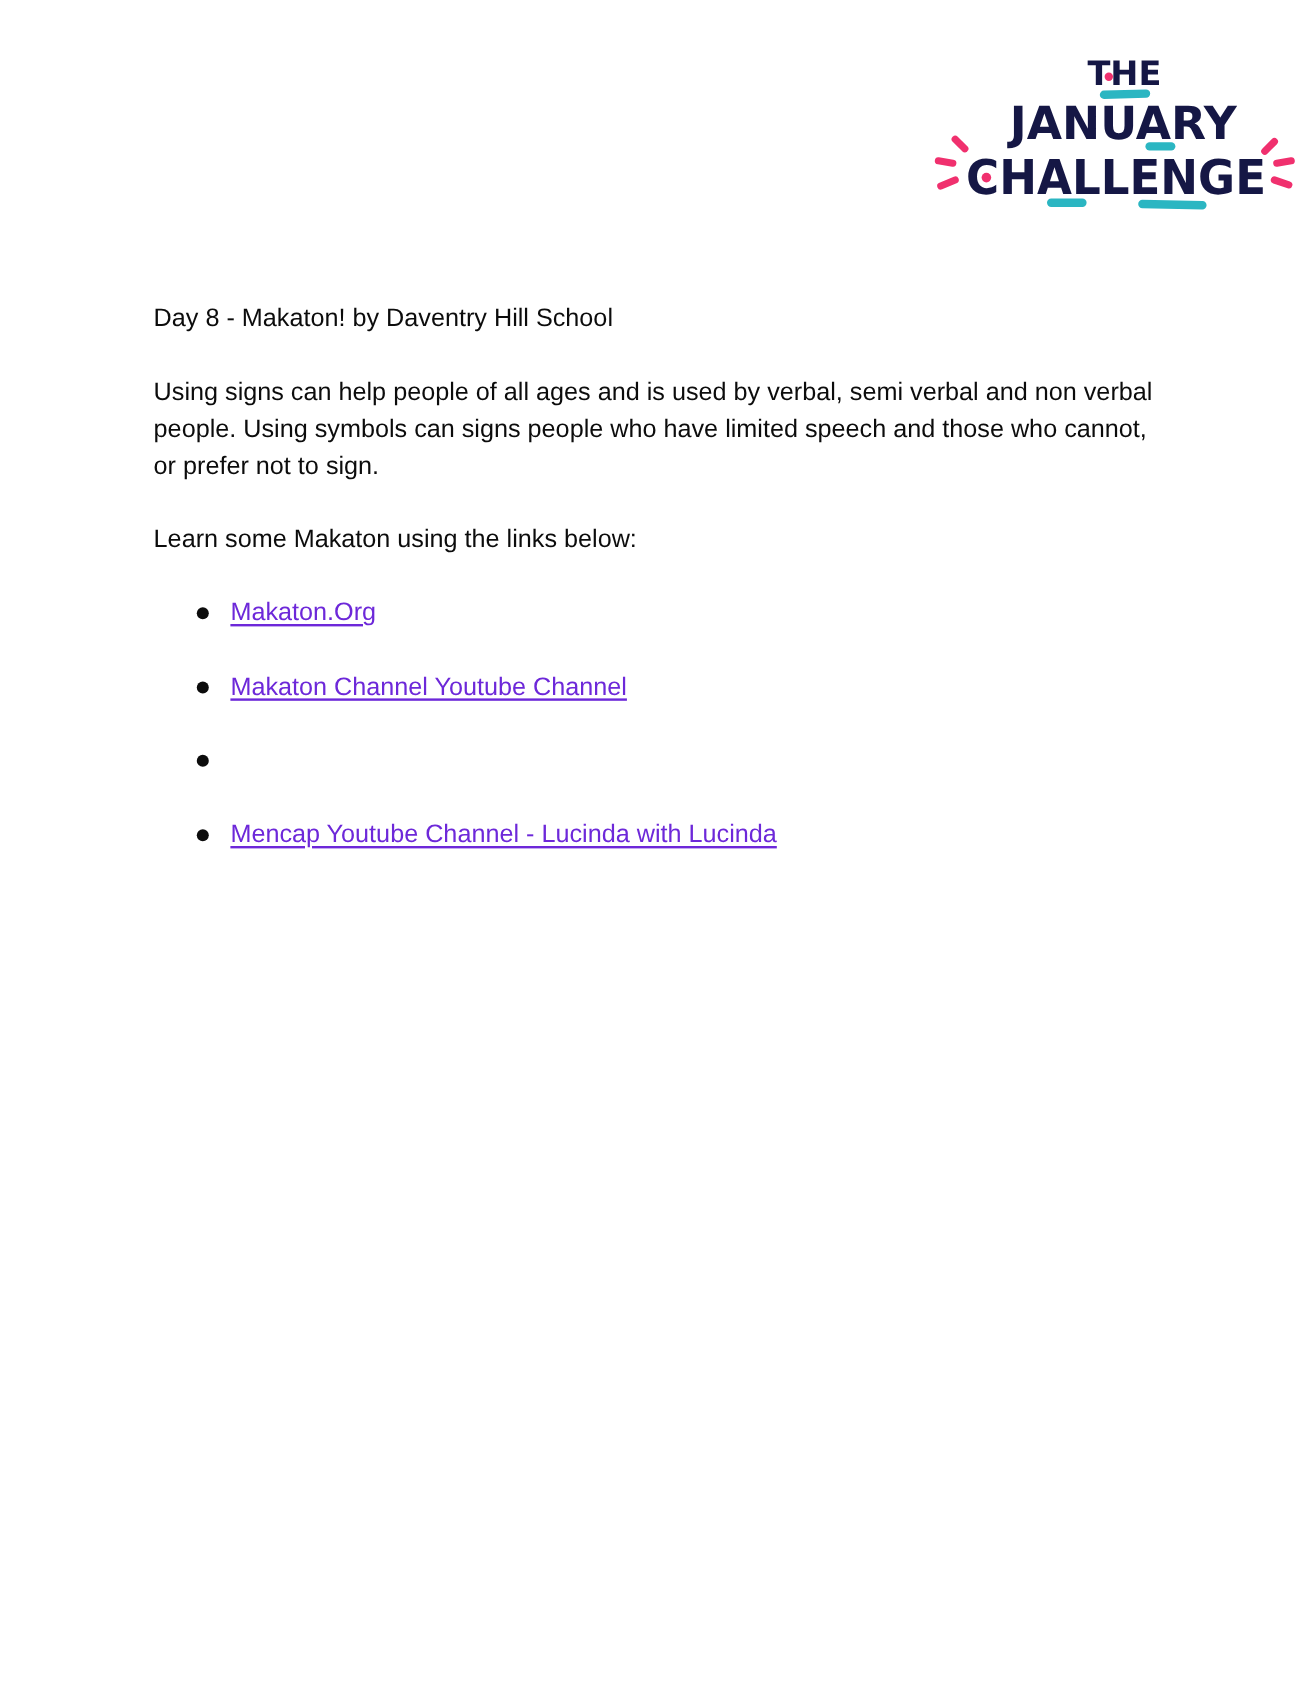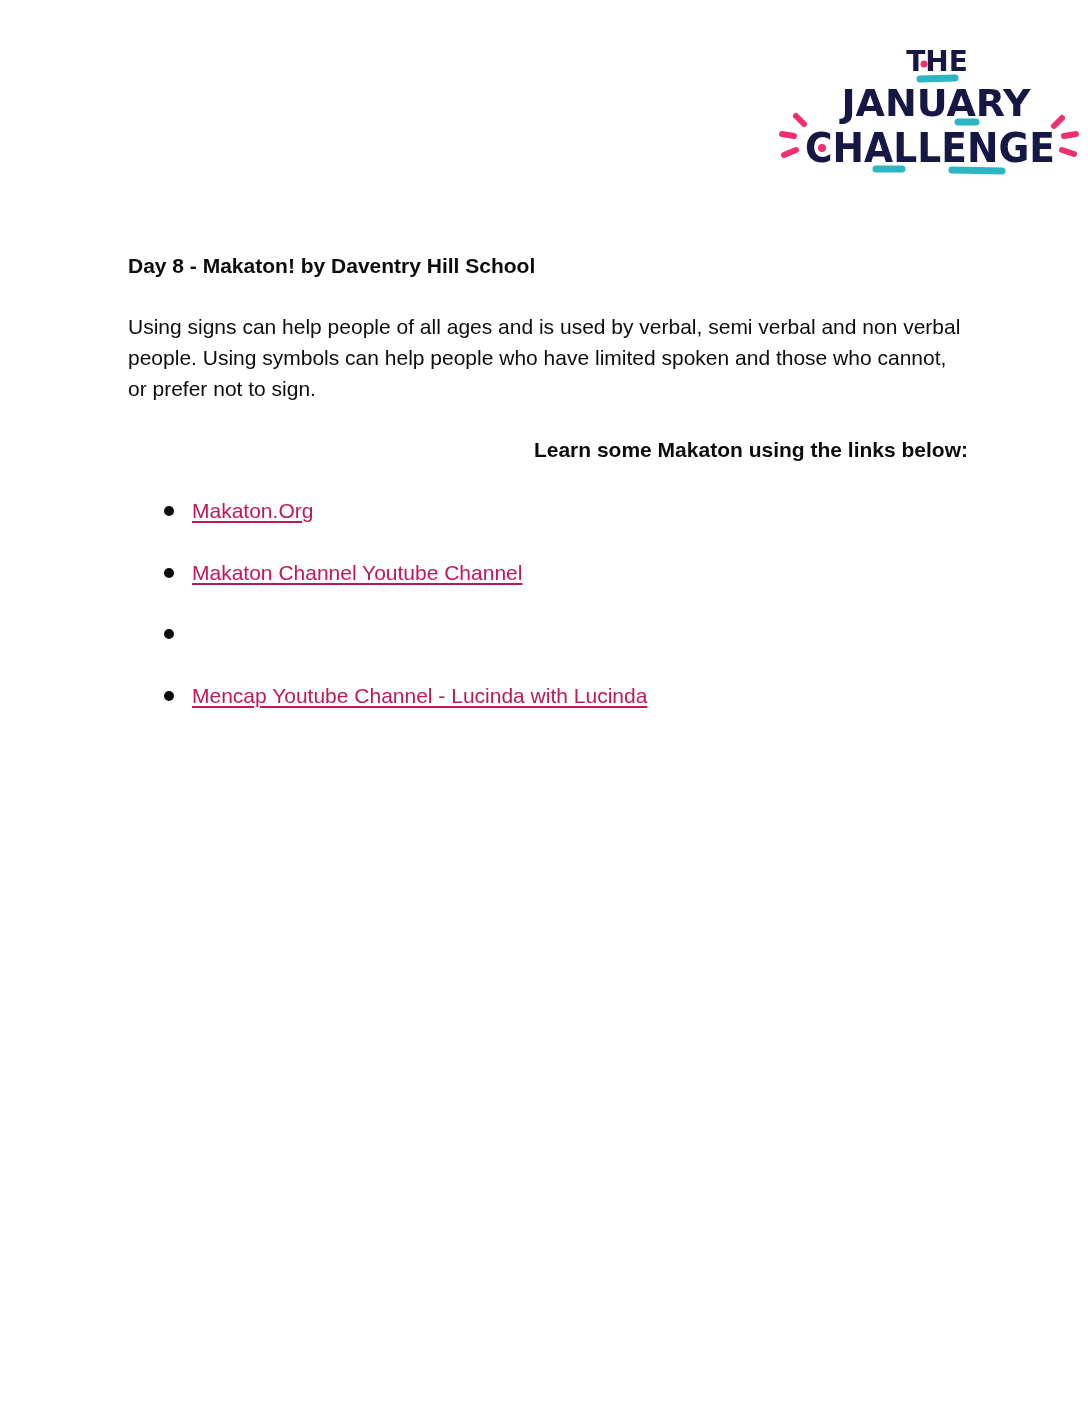--- a/index.html
+++ b/index.html
@@ -25,32 +25,31 @@
     .logo svg { width: 100%; height: 100%; display: block; }
     .content {
       position: absolute;
       left: 128px;
       top: 250px;
       width: 840px;
       font-size: 21px;
       line-height: 31px;
     }
     .heading {
-      font-weight: bold;
+      font-weight: normal;
       margin: 0 0 30px 0;
       font-size: 21px;
       line-height: 31px;
     }
     .para {
       margin: 0 0 30px 0;
     }
     .subheading {
-      font-weight: bold;
+      font-weight: normal;
       margin: 0 0 30px 0;
-      text-align: right;
     }
     .link-list {
       list-style: none;
       margin: 0;
       padding: 0;
     }
     .link-item {
       position: relative;
       padding-left: 64px;
       height: 31px;
@@ -59,21 +58,21 @@
     .bullet {
       position: absolute;
       left: 36px;
       top: 11px;
       width: 10px;
       height: 10px;
       border-radius: 50%;
       background: #0c0c0c;
     }
     .doc-link {
-      color: #be185d;
+      color: #6d28d9;
       text-decoration: underline;
       text-underline-offset: 3px;
       cursor: pointer;
     }
   </style>
 </head>
 <body>
 
 <div class="logo">
   <svg viewBox="0 0 310 145" xmlns="http://www.w3.org/2000/svg">
@@ -102,21 +101,21 @@
     <text x="156" y="124" text-anchor="middle" font-family="DejaVu Sans, sans-serif" font-weight="bold" font-size="40" fill="#151745" textLength="250" lengthAdjust="spacingAndGlyphs">CHALLENGE</text>
 
     <circle cx="150" cy="26" r="3.5" fill="#f0306e"></circle>
     <circle cx="48" cy="110" r="4" fill="#f0306e"></circle>
   </svg>
 </div>
 
 <div class="content">
   <p class="heading">Day 8 - Makaton! by Daventry Hill School</p>
 
-  <p class="para">Using signs can help people of all ages and is used by verbal, semi verbal and non verbal people. Using symbols can help people who have limited spoken and those who cannot, or prefer not to sign.</p>
+  <p class="para">Using signs can help people of all ages and is used by verbal, semi verbal and non verbal people. Using symbols can signs people who have limited speech and those who cannot, or prefer not to sign.</p>
 
   <p class="subheading">Learn some Makaton using the links below:</p>
 
   <ul class="link-list">
     <li class="link-item">
       <span class="bullet"></span>
       <a class="doc-link">Makaton.Org</a>
     </li>
     <li class="link-item">
       <span class="bullet"></span>

